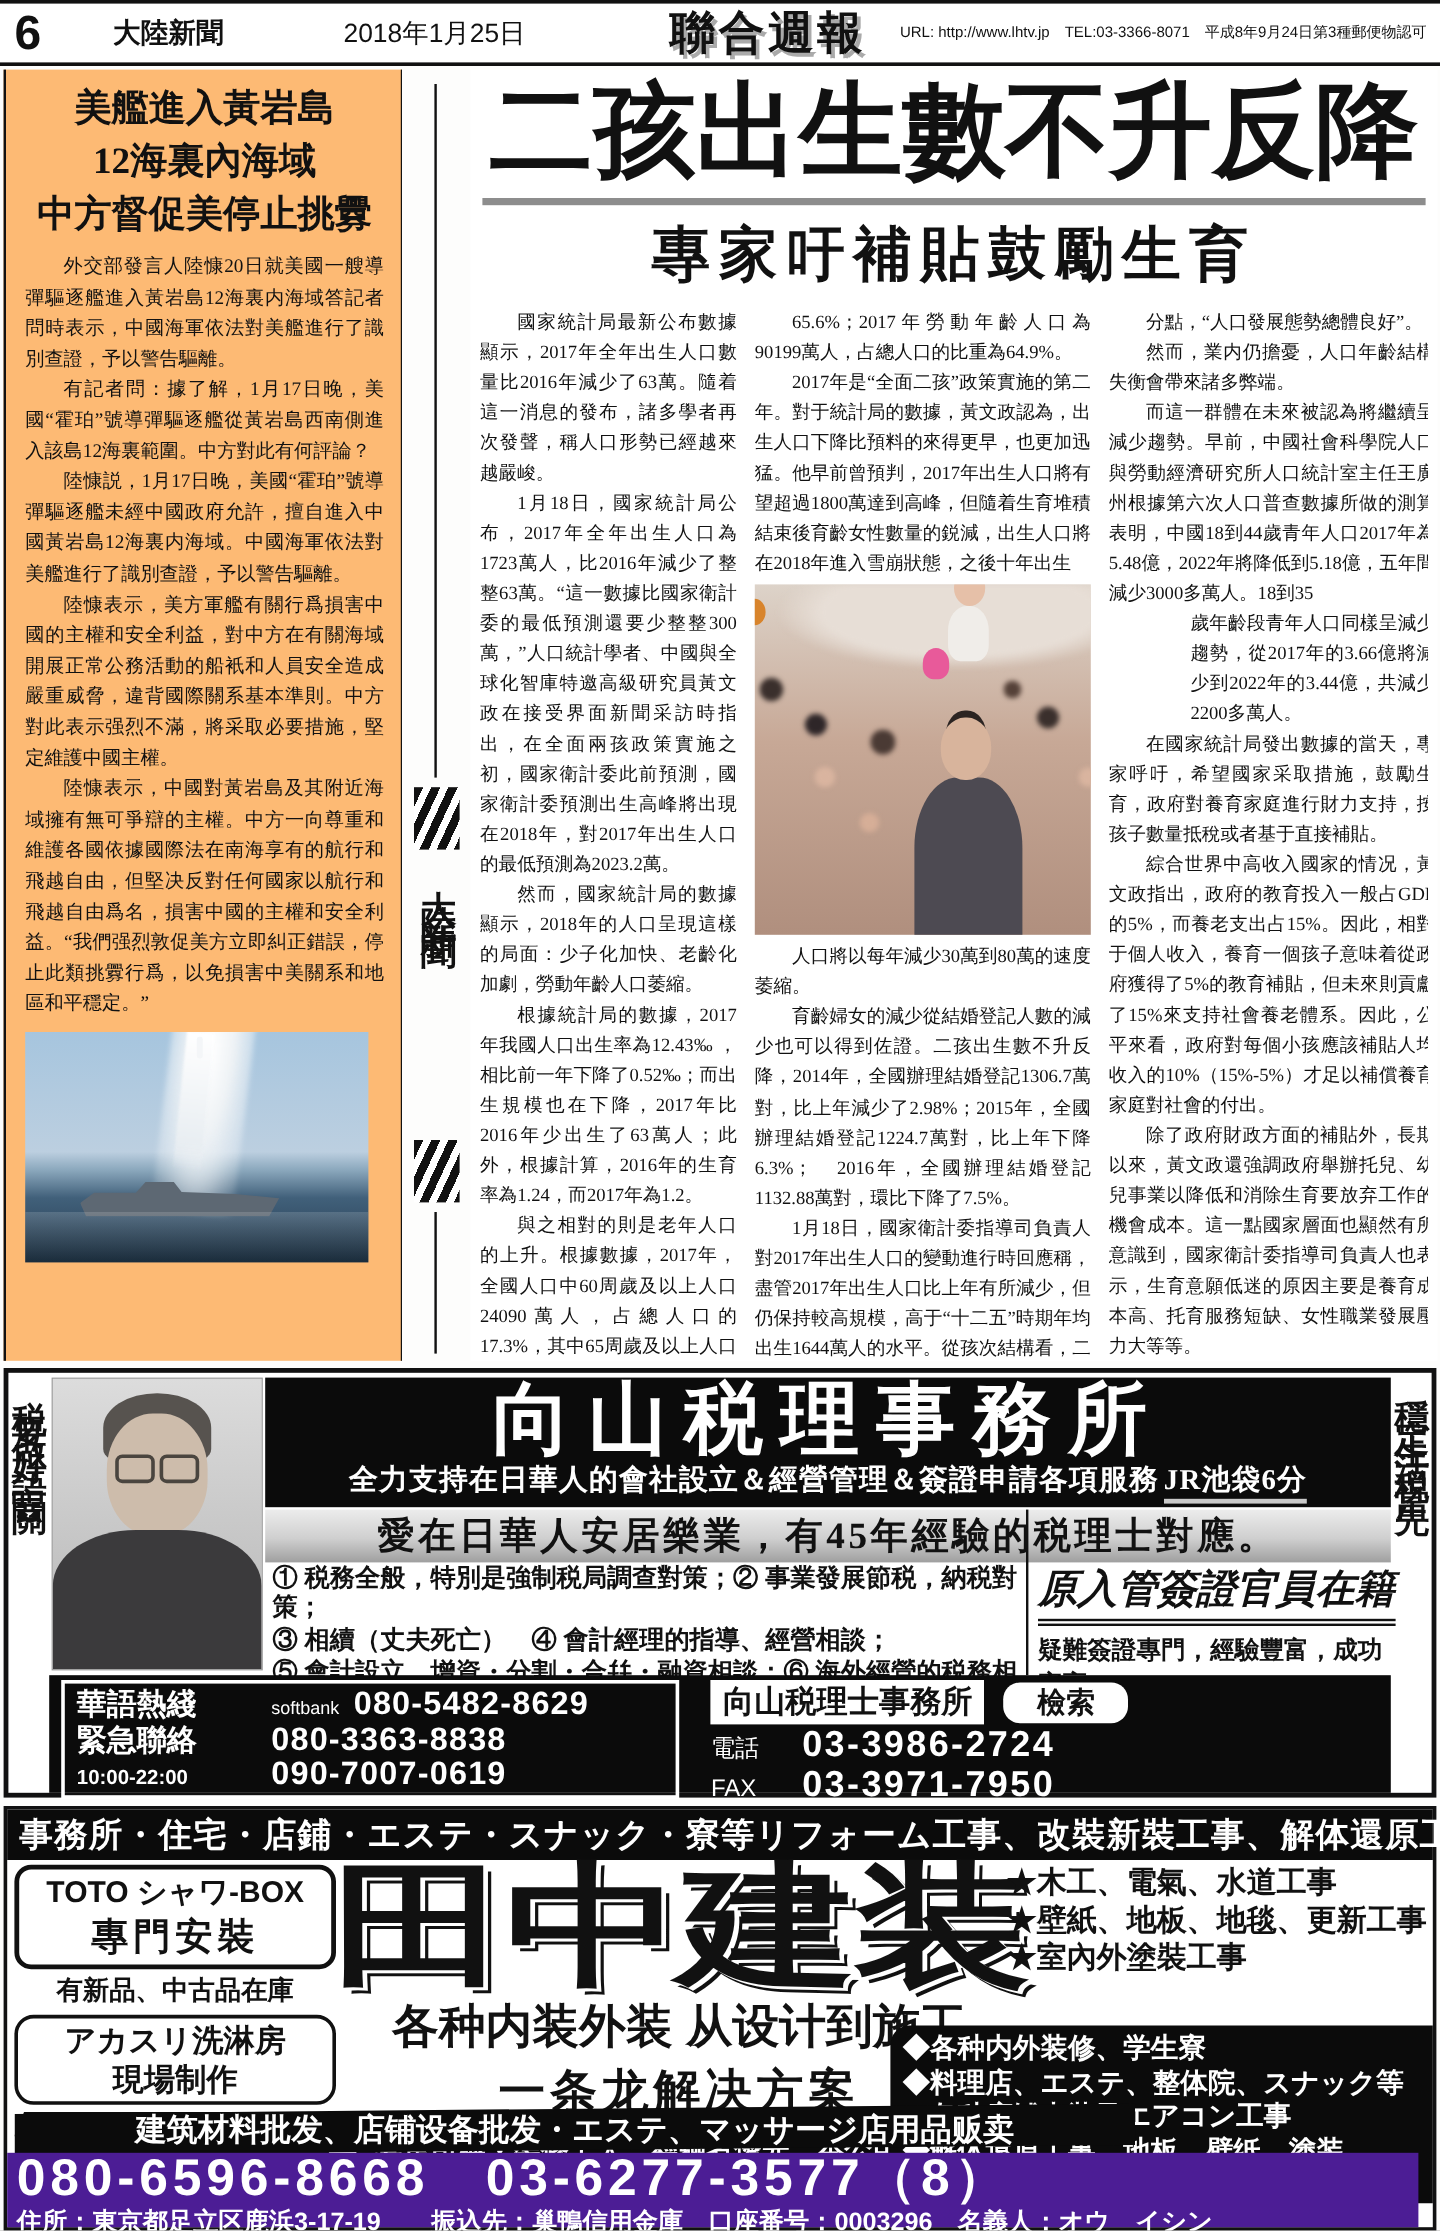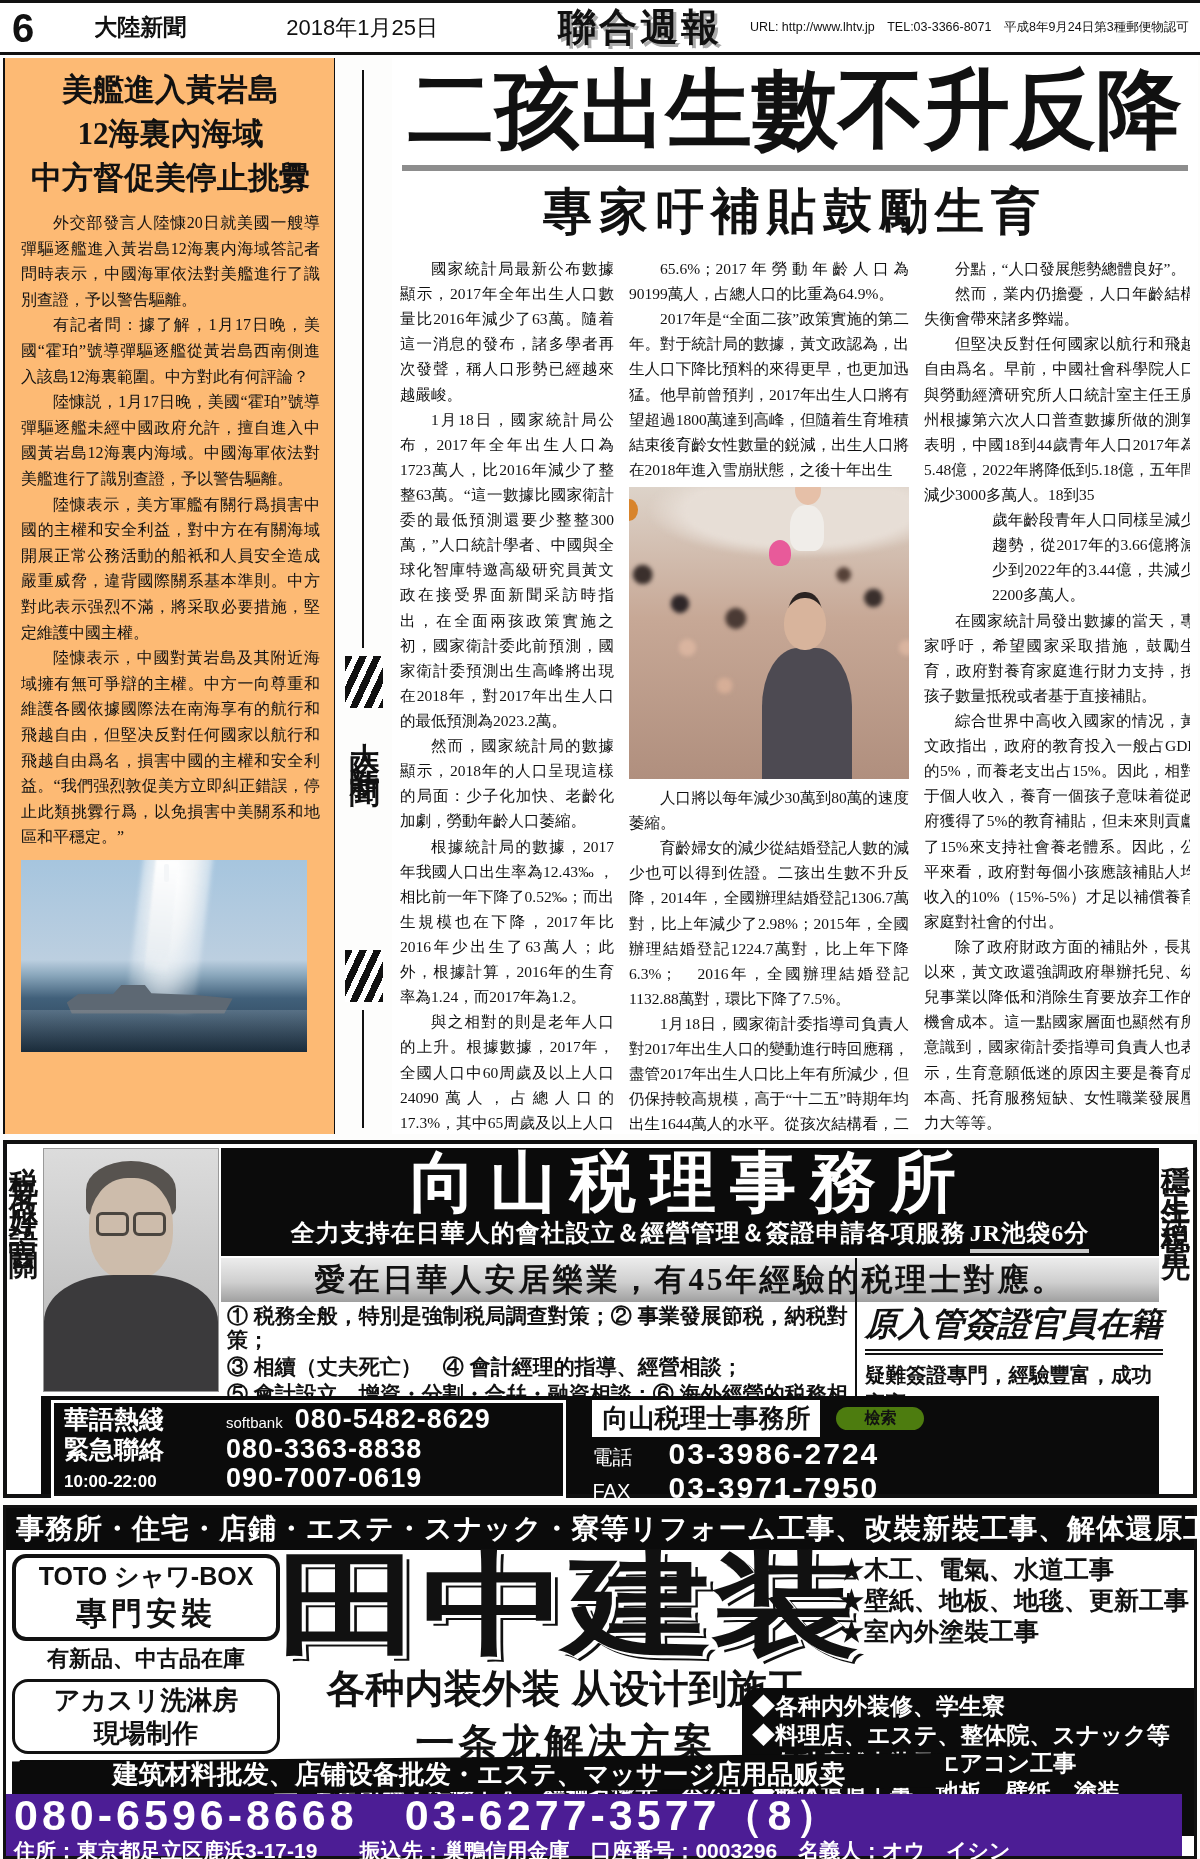--- a/index.html
+++ b/index.html
@@ -94,21 +94,21 @@
   .ad1 .phonebox { border:3px solid #fff; padding:2px 10px; }
   .ad1 .prow { display:flex; align-items:baseline; gap:12px; line-height:1.1; }
   .ad1 .plab { font-size:25px; font-weight:900; width:150px; }
   .ad1 .plab.small { font-size:17px; font-weight:700; }
   .ad1 .pcar { font-size:15px; }
   .ad1 .pnumb { font-size:27px; font-weight:900; letter-spacing:1px; }
   .ad1 .addr { font-size:20px; margin-top:3px; }
   .ad1 .bright { flex:1; padding:4px 6px 0 26px; }
   .ad1 .firmrow { display:flex; gap:16px; align-items:center; }
   .ad1 .firmbox { background:#fff; color:#111; font-size:26px; font-weight:900; padding:1px 10px; }
-  .ad1 .searchbox { background:#4d7c0f; color:#111; font-size:16px; font-weight:900; padding:1px 28px; border-radius:14px; }
+  .ad1 .searchbox { background:#ffffff; color:#111; font-size:24px; font-weight:900; padding:1px 28px; border-radius:14px; }
   .ad1 .telrow { display:flex; align-items:baseline; gap:12px; line-height:1.12; }
   .ad1 .tlab { font-size:20px; width:64px; }
   .ad1 .tnum { font-size:30px; font-weight:900; letter-spacing:2px; }
   .ad1 .blog { font-size:19px; margin-top:2px; }
 
   
   .ad2 { position:absolute; left:3px; top:1505px; width:1194px; height:354px; border:3px solid #111; background:#fff; }
   .ad2 .banner { height:42px; background:#0b0b0b; color:#fff; display:flex; align-items:center; padding-left:10px; font-family:"Liberation Sans", sans-serif; font-size:28px; font-weight:900; letter-spacing:1px; white-space:nowrap; }
   .ad2 .bod { position:relative; height:248px; font-family:Liberation Sans, sans-serif; }
   .ad2 .lcol { position:absolute; left:6px; top:4px; width:268px; text-align:center; }
@@ -196,21 +196,21 @@
           <div class="child-head"></div>
           <div class="toy"></div>
         </div>
         <p>人口將以每年減少30萬到80萬的速度萎縮。</p>
         <p>育齡婦女的減少從結婚登記人數的減少也可以得到佐證。二孩出生數不升反降，2014年，全國辦理結婚登記1306.7萬對，比上年減少了2.98%；2015年，全國辦理結婚登記1224.7萬對，比上年下降6.3%；　2016年，全國辦理結婚登記1132.88萬對，環比下降了7.5%。</p>
         <p>1月18日，國家衛計委指導司負責人對2017年出生人口的變動進行時回應稱，盡管2017年出生人口比上年有所減少，但仍保持較高規模，高于“十二五”時期年均出生1644萬人的水平。從孩次結構看，二孩出生占比進一步提高，達到51%，比上年提高5個百分點；一孩出生占比42%，下降5個百</p>
       </div>
       <div class="col3">
         <p>分點，“人口發展態勢總體良好”。</p>
         <p>然而，業内仍擔憂，人口年齡結構失衡會帶來諸多弊端。</p>
-        <p>但堅决反對任何國家以航行和飛越自由爲名。早前，中國社會科學院人口與勞動經濟研究所人口統計室主任王廣州根據第六次人口普查數據所做的測算表明，中國18到44歲青年人口2017年為5.48億，2022年將降低到5.18億，五年間減少3000多萬人。18到35</p>
+        <p>而這一群體在未來被認為將繼續呈減少趨勢。早前，中國社會科學院人口與勞動經濟研究所人口統計室主任王廣州根據第六次人口普查數據所做的測算表明，中國18到44歲青年人口2017年為5.48億，2022年將降低到5.18億，五年間減少3000多萬人。18到35</p>
         <div class="p3b">歲年齡段青年人口同樣呈減少趨勢，從2017年的3.66億將減少到2022年的3.44億，共減少2200多萬人。</div>
         <p>在國家統計局發出數據的當天，專家呼吁，希望國家采取措施，鼓勵生育，政府對養育家庭進行財力支持，按孩子數量抵稅或者基于直接補貼。</p>
         <p>綜合世界中高收入國家的情况，黃文政指出，政府的教育投入一般占GDP的5%，而養老支出占15%。因此，相對于個人收入，養育一個孩子意味着從政府獲得了5%的教育補貼，但未來則貢獻了15%來支持社會養老體系。因此，公平來看，政府對每個小孩應該補貼人均收入的10%（15%-5%）才足以補償養育家庭對社會的付出。</p>
         <p>除了政府財政方面的補貼外，長期以來，黃文政還強調政府舉辦托兒、幼兒事業以降低和消除生育要放弃工作的機會成本。這一點國家層面也顯然有所意識到，國家衛計委指導司負責人也表示，生育意願低迷的原因主要是養育成本高、托育服務短缺、女性職業發展壓力大等等。</p>
       </div>
     </div>
   </div>
 
   <div class="ad1">
     <div class="vside vleft">

